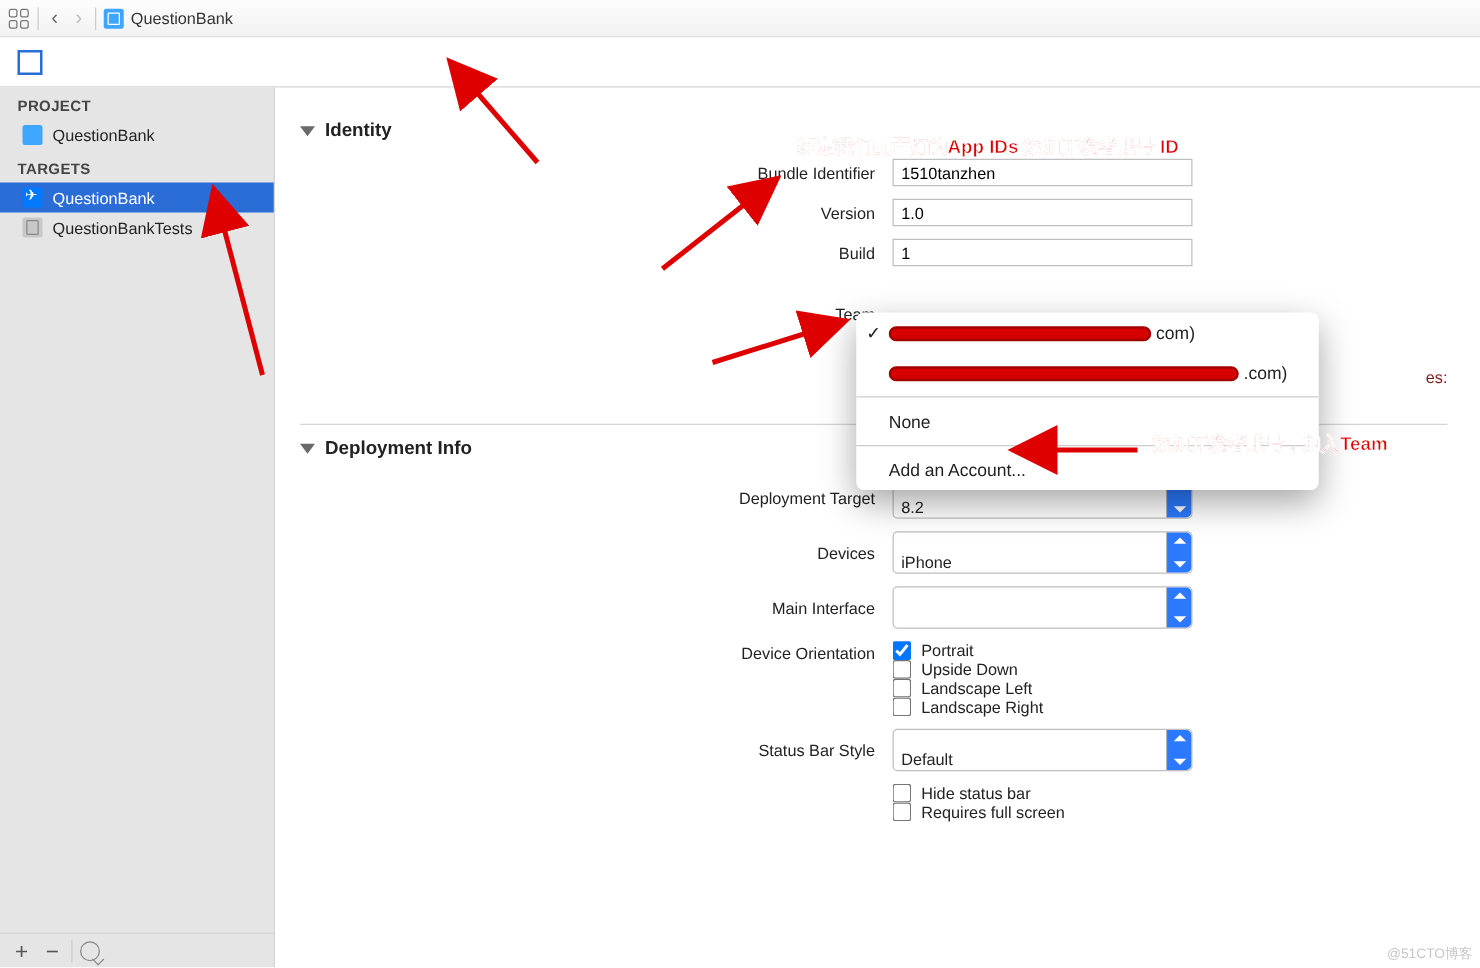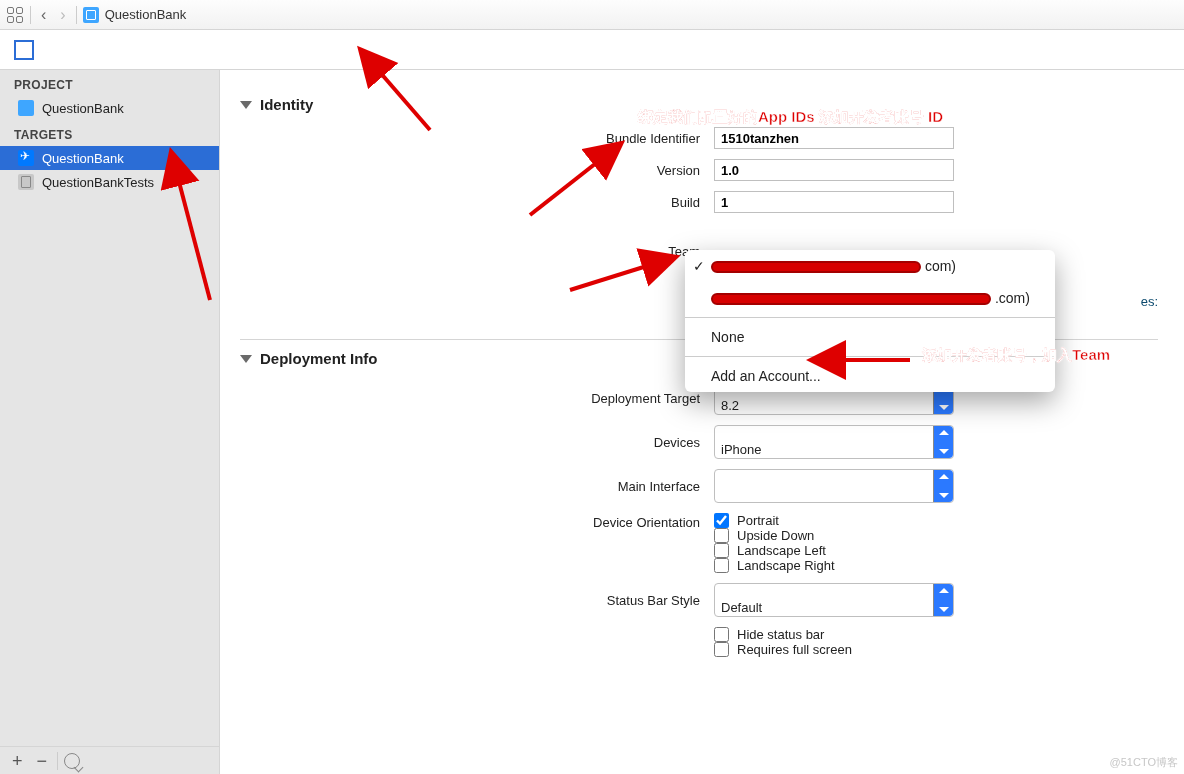--- a/index.html
+++ b/index.html
@@ -42,21 +42,21 @@
 
   
   .main { flex: 1; overflow: auto; padding: 18px 26px 40px 20px; position: relative; }
   .section-head { display:flex; align-items:center; gap:8px; font-weight:700; font-size:15px; margin: 8px 0 14px; }
   .disclose { width:0; height:0; border-left:6px solid transparent; border-right:6px solid transparent; border-top:8px solid #6a6a6a; }
   hr.sep { border:none; border-top:1px solid #d5d5d5; margin: 30px 0 10px; }
 
   .form { margin-left: 260px; }
   .row { display:flex; align-items:center; gap:14px; margin: 10px 0; }
   .row > label { width: 200px; text-align: right; font-size: 13px; color: #222; }
-  .field { width: 240px; height: 22px; border:1px solid #bfbfbf; font-size:13px; padding: 2px 6px; background:#fff;font-weight:bold; }
+  .field { width: 240px; height: 22px; border:1px solid #bfbfbf; font-size:13px; padding: 2px 6px; background:#fff; }
   .select { width: 240px; height: 28px; border:1px solid #bfbfbf; border-radius:4px; font-size:13px; padding: 16px 6px; background:#fff; position:relative; }
   .stepper { position:absolute; right:0; top:0; width:20px; height:100%; background:#2b79ff; border-left:1px solid #888; border-radius:0 4px 4px 0; }
   .stepper::before, .stepper::after { content:""; position:absolute; left:5px; border-left:5px solid transparent; border-right:5px solid transparent; }
   .stepper::before { top:4px; border-bottom:5px solid #fff; }
   .stepper::after  { bottom:4px; border-top:5px solid #fff; }
   .ck { display:flex; align-items:center; gap:8px; font-size:13px; }
   .ck input { width:15px; height:15px; }
 
   
   .popup { position:absolute; left:685px; top:250px; width:370px; background:#fff; border-radius:6px; box-shadow: 0 10px 28px rgba(0,0,0,.35); overflow:hidden; font-size:14px; z-index: 20; }
@@ -146,21 +146,21 @@
       <div class="row" style="margin-top:26px">
         <label>Team</label>
         <div style="position:relative; width:240px; height:24px"></div>
       </div>
       <div class="row" style="margin-top:30px">
         <label></label>
         <div style="display:flex; align-items:center; gap:10px">
           <div class="warn-icon"></div>
           <span style="visibility:hidden">placeholder</span>
         </div>
-        <span style="margin-left:auto; color:#0c4a6e">es:</span>
+        <span style="margin-left:auto; color:#7f1d1d">es:</span>
       </div>
     </div>
 
     <hr class="sep">
 
     <div class="section-head">
       <div class="disclose"></div>
       <span>Deployment Info</span>
     </div>
 

